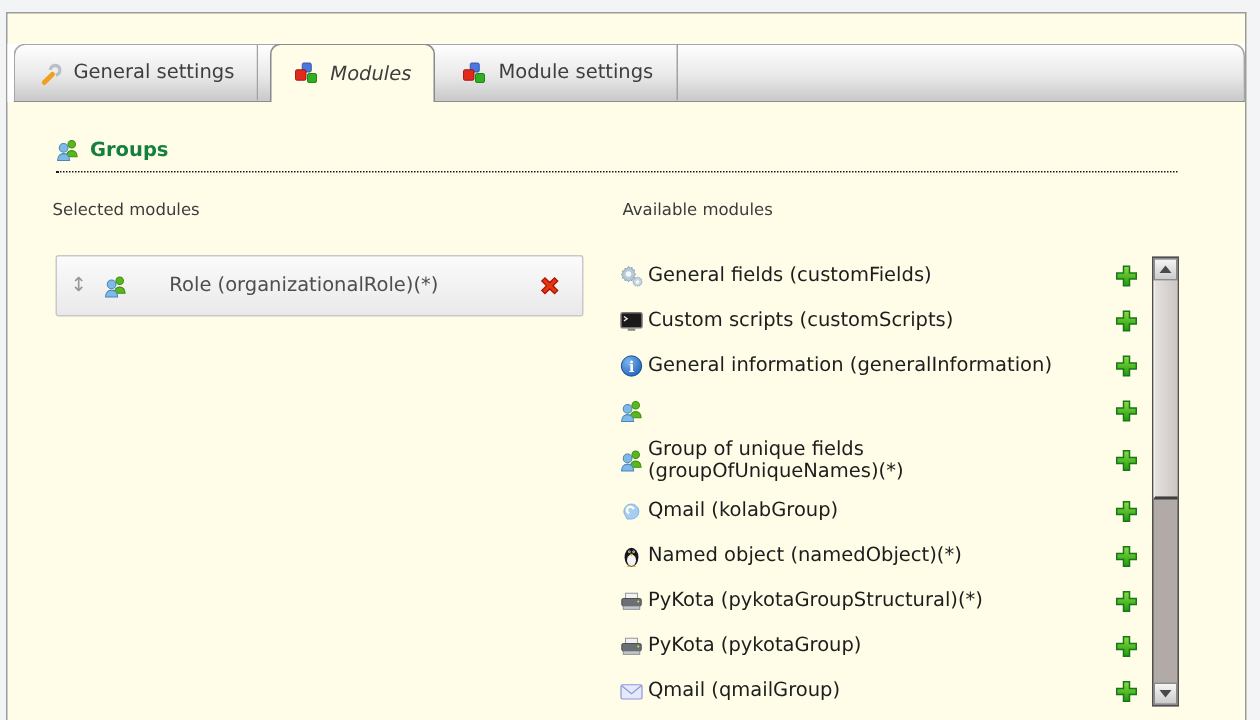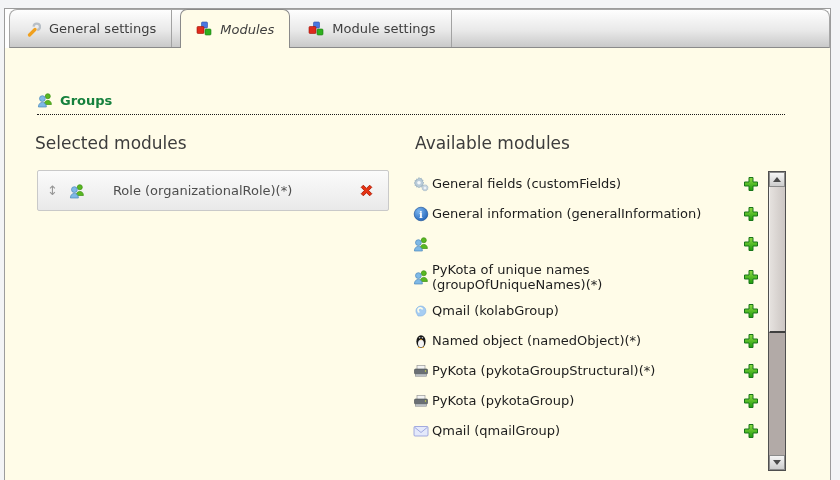--- a/index.html
+++ b/index.html
@@ -4,33 +4,33 @@
 <style>
   html,body{margin:0;padding:0;background:#eef0f2;font-family:"DejaVu Sans",sans-serif;}
   #stage{position:relative;width:840px;height:480px;overflow:hidden;background:#f3f4f6;}
   .window{position:absolute;left:4px;top:8px;width:827px;height:472px;box-sizing:border-box;
           background:#fffce8;border:1px solid #9c9c9c;border-bottom:none;}
   
   .tabwrap{position:relative;height:39px;background:#ffffff;padding-left:4px;}
   .tabbar{position:relative;display:flex;height:39px;box-sizing:border-box;
           background:linear-gradient(#fefefe,#e9e9e9 55%,#c9c9c9);
           border:1px solid #a6a6a6;border-bottom:1px solid #8a8a8a;
-          border-radius:8px 8px 0 0;}
+          border-radius:8px 8px 0 0;margin-top:20px;}
   .tab{display:flex;align-items:center;gap:8px;padding:0 15px;font-size:13px;color:#3e3e3e;
        border-right:1px solid #a2a2a2;cursor:pointer;box-sizing:border-box;}
   .tab:first-child{border-top-left-radius:8px;}
   .tab.active{background:#fffce8;border:1px solid #8a8a8a;border-bottom:none;
        border-radius:7px 7px 0 0;margin:-1px 3px -1px 8px;position:relative;z-index:2;font-style:italic;}
   .ticon,.micon{display:flex;align-items:center;justify-content:center;width:16px;height:16px;}
   .ticon svg,.micon svg{display:block;}
   
   .groups-header{position:absolute;left:32px;top:83px;width:748px;display:flex;align-items:center;
        gap:7px;padding-bottom:6px;border-bottom:1px dotted #1a1a1a;
        font-weight:bold;font-size:13px;color:#15803d;}
-  .col-label{position:absolute;top:124px;font-size:17px;color:#3c3c3c;}
+  .col-label{position:absolute;top:124px;font-size:11px;color:#3c3c3c;}
   #selected-label{left:30px;}
   #available-label{left:386px;margin-left:24px;}
   
   .sel-list{position:absolute;left:32px;top:161px;width:352px;}
   .sel-row{display:flex;align-items:center;height:41px;box-sizing:border-box;
        border:1px solid #c9c9c9;border-radius:2px;
        background:linear-gradient(#fbfbfb,#e9e9e9);}
   .sel-handle{margin-left:9px;color:#979797;font-size:13px;line-height:1;cursor:grab;}
   .sel-icon{margin-left:11px;}
   .sel-text{margin-left:28px;font-size:13px;color:#4e4e4e;}
@@ -149,20 +149,41 @@
                   <stop offset="1" stop-color="#1e9c0c"></stop>
                 </linearGradient>
               </defs>
               <path d="M6 1.5h4V6h4.5v4H10v4.5H6V10H1.5V6H6z" fill="url(#pg)" stroke="#18761b" stroke-width="1"></path>
             </svg>
           </span>
         </div>
         <div class="avail-row">
           <span class="avail-icon micon">
             <svg viewBox="0 0 16 16" width="16" height="16">
+              <rect x="1" y="2.5" width="14" height="10" rx="1.2" fill="#1a1a1a" stroke="#777" stroke-width="1"></rect>
+              <path d="M3 5l2 1.5L3 8" stroke="#e8e8e8" stroke-width="1" fill="none"></path>
+              <rect x="5.5" y="13" width="5" height="1.5" fill="#888"></rect>
+            </svg>
+          </span>
+          <span class="avail-text">Custom scripts (customScripts)</span>
+          <span class="avail-add">
+            <svg viewBox="0 0 16 16" width="16" height="16">
+              <defs>
+                <linearGradient id="pg" x1="0" y1="0" x2="0" y2="1">
+                  <stop offset="0" stop-color="#8edb43"></stop>
+                  <stop offset="1" stop-color="#1e9c0c"></stop>
+                </linearGradient>
+              </defs>
+              <path d="M6 1.5h4V6h4.5v4H10v4.5H6V10H1.5V6H6z" fill="url(#pg)" stroke="#18761b" stroke-width="1"></path>
+            </svg>
+          </span>
+        </div>
+        <div class="avail-row">
+          <span class="avail-icon micon">
+            <svg viewBox="0 0 16 16" width="16" height="16">
               <defs>
                 <radialGradient id="ig" cx="35%" cy="30%" r="90%">
                   <stop offset="0" stop-color="#7cb6f0"></stop>
                   <stop offset="1" stop-color="#1257b0"></stop>
                 </radialGradient>
               </defs>
               <circle cx="8" cy="8" r="6.8" fill="url(#ig)" stroke="#0d4490" stroke-width=".6"></circle>
               <text x="8" y="12" font-family="DejaVu Serif, serif" font-size="10" font-weight="bold" fill="#ffffff" text-anchor="middle">i</text>
             </svg>
           </span>
@@ -202,21 +223,21 @@
         </div>
         <div class="avail-row">
           <span class="avail-icon micon">
             <svg viewBox="0 0 16 16" width="16" height="16">
               <circle cx="10.8" cy="4.2" r="2.5" fill="#59b821" stroke="#3c8f12" stroke-width=".7"></circle>
               <path d="M7.2 12.5c0-2.6 1.6-4.1 3.6-4.1s3.6 1.5 3.6 4.1z" fill="#59b821" stroke="#3c8f12" stroke-width=".7"></path>
               <circle cx="5.4" cy="6.6" r="2.9" fill="#7fb9e6" stroke="#4a86bb" stroke-width=".7"></circle>
               <path d="M1.4 15c0-3 1.8-4.6 4-4.6s4 1.6 4 4.6z" fill="#7fb9e6" stroke="#4a86bb" stroke-width=".7"></path>
             </svg>
           </span>
-          <span class="avail-text">PyKota of unique names (groupOfUniqueNames)(*)</span>
+          <span class="avail-text">Group of unique fields (groupOfUniqueNames)(*)</span>
           <span class="avail-add">
             <svg viewBox="0 0 16 16" width="16" height="16">
               <defs>
                 <linearGradient id="pg" x1="0" y1="0" x2="0" y2="1">
                   <stop offset="0" stop-color="#8edb43"></stop>
                   <stop offset="1" stop-color="#1e9c0c"></stop>
                 </linearGradient>
               </defs>
               <path d="M6 1.5h4V6h4.5v4H10v4.5H6V10H1.5V6H6z" fill="url(#pg)" stroke="#18761b" stroke-width="1"></path>
             </svg>

